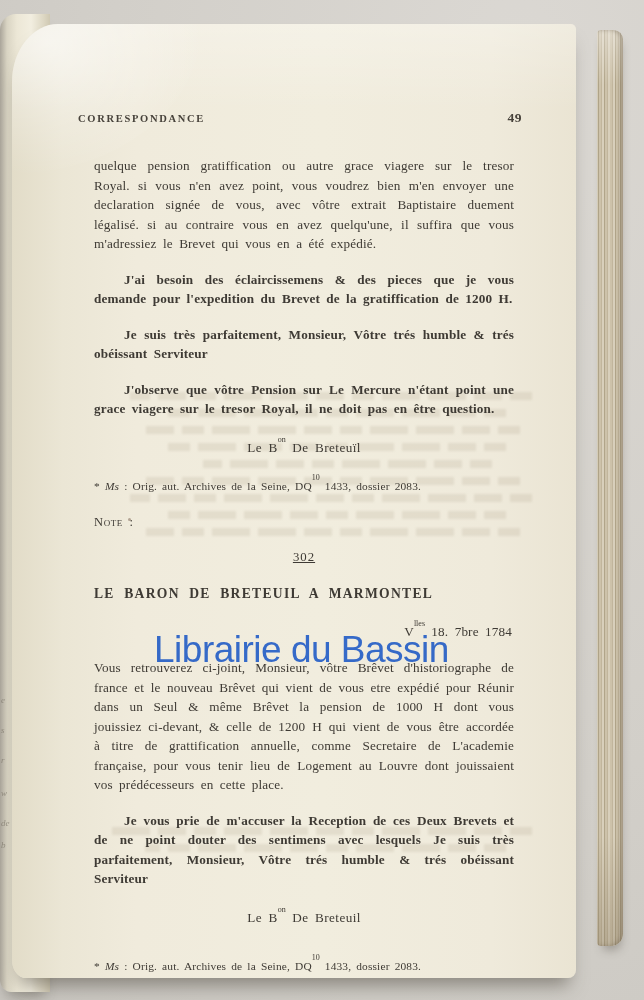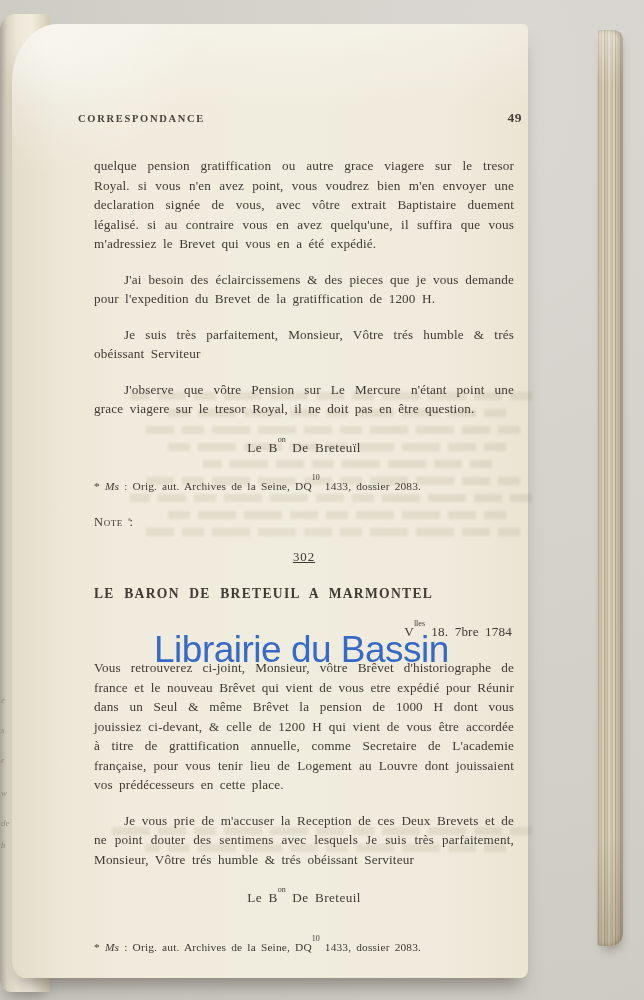--- a/index.html
+++ b/index.html
@@ -27,21 +27,21 @@
     position:absolute;left:597px;top:30px;width:26px;height:916px;
     border-radius:4px 9px 12px 4px;
     background:
       linear-gradient(180deg, rgba(255,255,255,.35) 0, rgba(255,255,255,0) 6%, rgba(255,255,255,0) 88%, rgba(120,105,80,.28) 100%),
       repeating-linear-gradient(90deg,#d8cfbb 0 1.5px,#b0a489 1.5px 2.5px,#cdc2aa 2.5px 4.5px,#c1b59c 4.5px 5.5px);
     box-shadow:inset -3px 0 4px rgba(110,98,78,.45), 2px 8px 10px -4px rgba(70,64,54,.35);
   }
 
   
   .page{
-    position:absolute;left:12px;top:24px;width:516px;height:954px;
+    position:absolute;left:12px;top:24px;width:564px;height:954px;
     border-radius:46px 5px 8px 14px / 58px 5px 8px 18px;
     background:
       linear-gradient(180deg, rgba(255,255,255,.28) 0, rgba(255,255,255,0) 9%),
       linear-gradient(90deg,#e2dcc8 0,#ebe6d5 9%,#f0ebdc 22%,#f1edde 55%,#efeadb 85%,#eae4d3 100%);
     box-shadow:0 14px 18px -7px rgba(70,64,54,.5);
   }
   .page::before{ 
     content:"";position:absolute;left:0;top:0;width:190px;height:150px;
     border-radius:46px 0 100% 0 / 58px 0 100% 0;
     background:radial-gradient(ellipse at 18% 12%, rgba(255,255,255,.55) 0, rgba(255,255,255,.18) 45%, rgba(255,255,255,0) 72%);
@@ -56,21 +56,21 @@
   .running-title{font-size:10.5px;font-weight:700;letter-spacing:1.7px;}
   .page-number{font-size:13.5px;font-weight:700;letter-spacing:.5px;padding-right:8px;}
 
   
   .text-col{
     position:absolute;left:66px;top:116px;width:452px;
     font-size:13.2px;line-height:19.5px;color:#3e3a34;
     text-align:justify;word-spacing:.22em;letter-spacing:.15px;
   }
   .text-col p{margin:16px;}
-  .para+.para{margin-top:7px;}
+  .para+.para{margin-top:7px;font-weight:bold;}
   .indent{text-indent:30px;}
   .sig{margin-top:9px;text-align:center;letter-spacing:.4px;}
   .src{margin-top:24px;font-size:11.4px;word-spacing:.18em;}
   .src .ms{font-style:italic;}
   .note-label{margin-top:22px;font-variant:small-caps;font-size:12.5px;letter-spacing:.6px;}
   .note{margin-top:6px;font-size:11.8px;line-height:17px;text-indent:26px;}
   .doc-num{margin-top:36px;text-align:center;font-size:12.8px;letter-spacing:1px;text-decoration:underline;}
   .doc-title{margin-top:26px;text-align:left;font-weight:700;font-size:13.6px;letter-spacing:1.3px;word-spacing:.35em;}
   .dateline{margin-top:16px;text-align:right;padding-right:2px;}
   sup.s{font-size:8px;position:relative;top:-5px;letter-spacing:0;}

